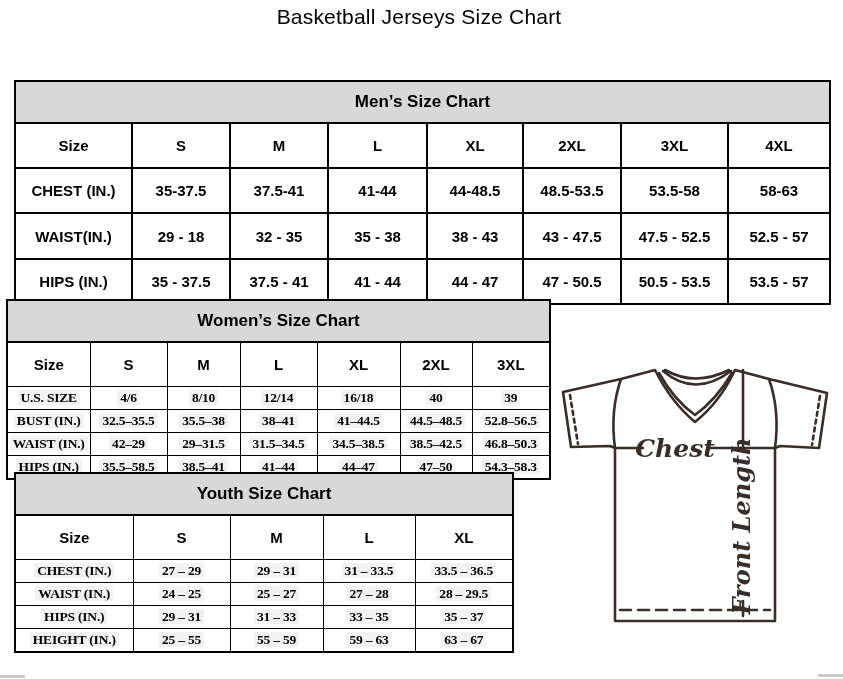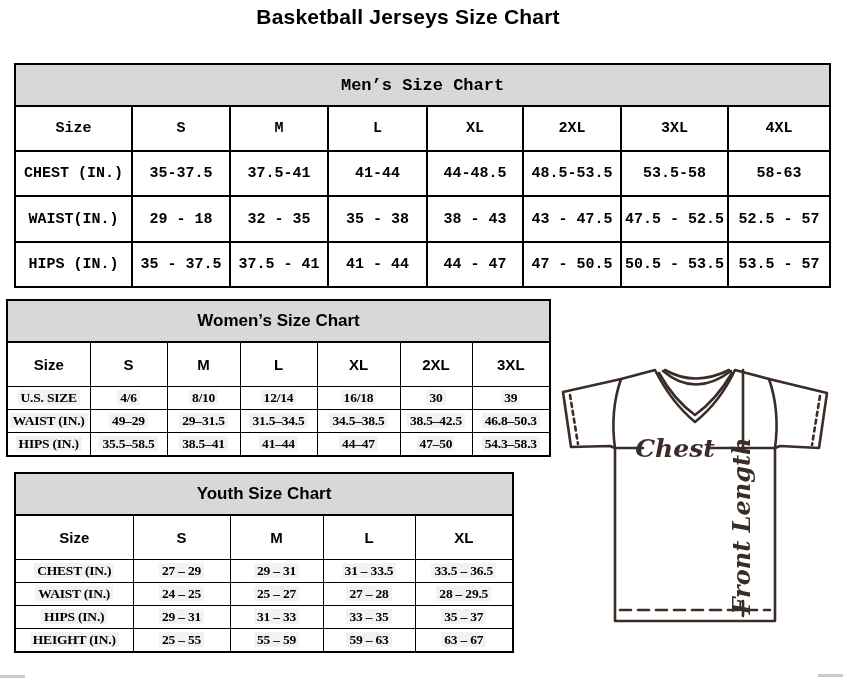--- a/index.html
+++ b/index.html
@@ -1,29 +1,29 @@
 <!DOCTYPE html>
 <html><head>
 <meta charset="utf-8">
 <style>
   html,body{margin:0;padding:0;background:#ffffff;}
   #page{position:relative;width:843px;height:679px;background:#ffffff;overflow:hidden;
         font-family:"Liberation Sans",sans-serif;color:#000;}
 
-  #page-title{position:absolute;left:5px;top:5px;width:806px;text-align:center;
-              font-size:21px;font-weight:bold;letter-spacing:0.2px;}
+  #page-title{position:absolute;left:16px;top:5px;width:806px;text-align:center;
+              font-size:21px;font-weight:normal;letter-spacing:0.2px;}
 
   table{position:absolute;border-collapse:collapse;table-layout:fixed;background:#fff;}
   table,th,td{border:2px solid #000;}
   th,td{text-align:center;vertical-align:middle;padding:0;font-weight:bold;overflow:hidden;white-space:nowrap;}
 
   .band th{background:#d8d8d8;font-size:17px;height:40px;border:2px solid #000;}
 
   
-  #mens-table{left:14px;top:63px;width:815px;font-family:Liberation Mono, monospace;}
+  #mens-table{left:14px;top:80px;width:815px;}
   #mens-table .cols th{height:43px;font-size:15px;}
   #mens-table .r0 td{height:43px;font-size:15px;}
   #mens-table .r1 td{height:44px;font-size:15px;}
   #mens-table .r2 td{height:43px;font-size:15px;}
 
   
   #womens-table{left:6px;top:299px;width:543px;border:2px solid #000;}
   #youth-table{left:14px;top:472px;width:498px;border:2px solid #000;}
   #womens-table th,#womens-table td,#youth-table th,#youth-table td{border:1px solid #000;}
   #womens-table .band th,#youth-table .band th{border:1px solid #000;border-bottom:2px solid #000;}
@@ -129,26 +129,35 @@
       <th>XL</th>
       <th>2XL</th>
       <th>3XL</th>
     </tr>
     <tr class="data">
       <td><span class="hl">U.S. SIZE</span></td>
       <td><span class="hl">4/6</span></td>
       <td><span class="hl">8/10</span></td>
       <td><span class="hl">12/14</span></td>
       <td><span class="hl">16/18</span></td>
-      <td><span class="hl">30</span></td>
+      <td><span class="hl">40</span></td>
       <td><span class="hl">39</span></td>
     </tr>
     <tr class="data">
+      <td><span class="hl">BUST (IN.)</span></td>
+      <td><span class="hl">32.5–35.5</span></td>
+      <td><span class="hl">35.5–38</span></td>
+      <td><span class="hl">38–41</span></td>
+      <td><span class="hl">41–44.5</span></td>
+      <td><span class="hl">44.5–48.5</span></td>
+      <td><span class="hl">52.8–56.5</span></td>
+    </tr>
+    <tr class="data">
       <td><span class="hl">WAIST (IN.)</span></td>
-      <td><span class="hl">49–29</span></td>
+      <td><span class="hl">42–29</span></td>
       <td><span class="hl">29–31.5</span></td>
       <td><span class="hl">31.5–34.5</span></td>
       <td><span class="hl">34.5–38.5</span></td>
       <td><span class="hl">38.5–42.5</span></td>
       <td><span class="hl">46.8–50.3</span></td>
     </tr>
     <tr class="data">
       <td><span class="hl">HIPS (IN.)</span></td>
       <td><span class="hl">35.5–58.5</span></td>
       <td><span class="hl">38.5–41</span></td>

